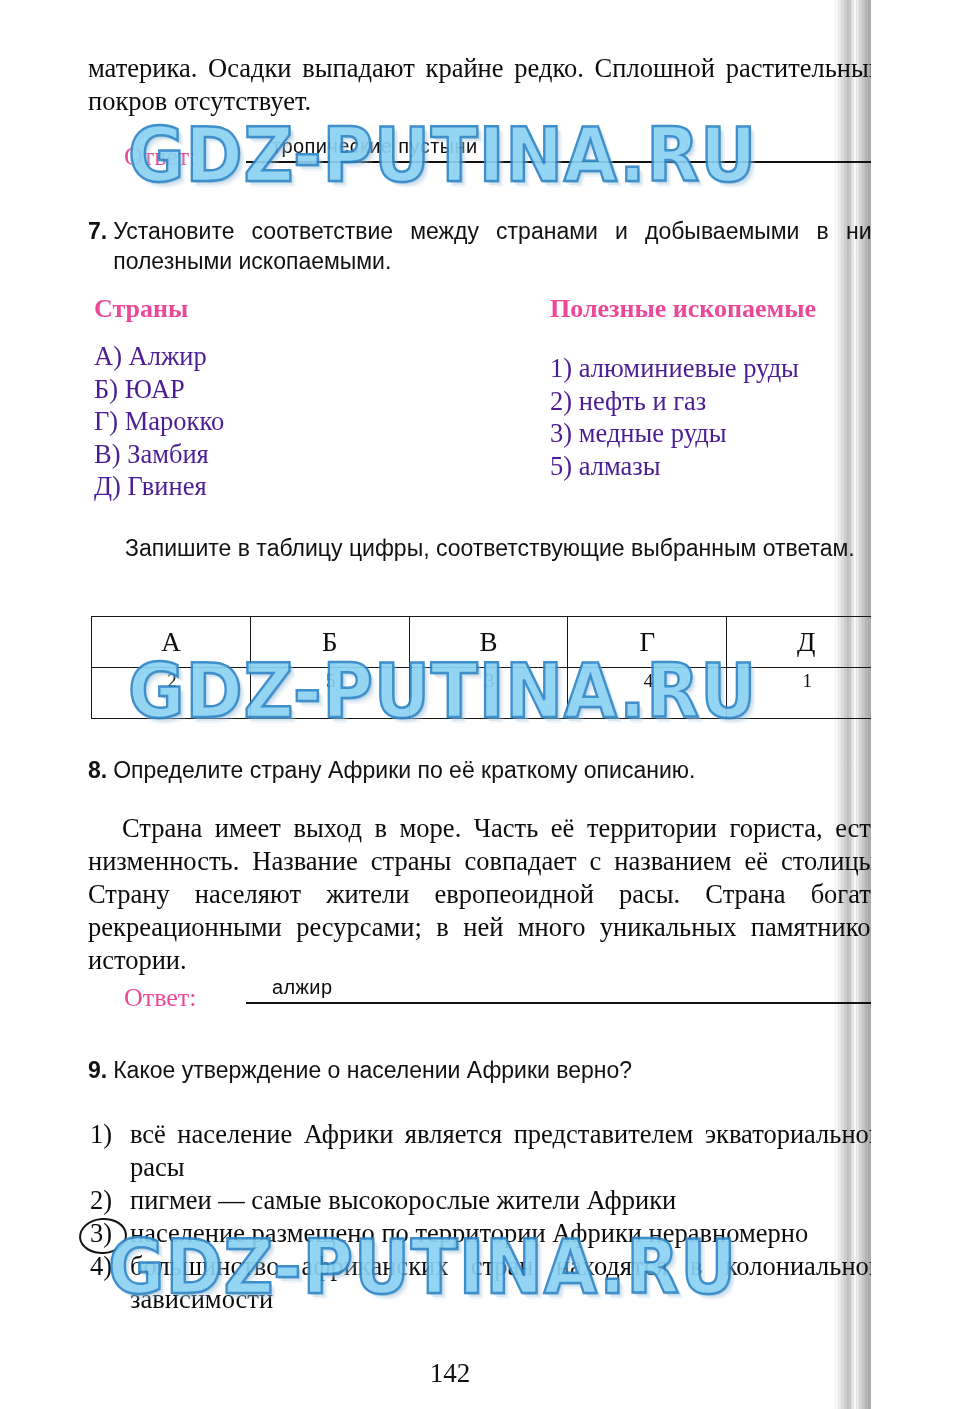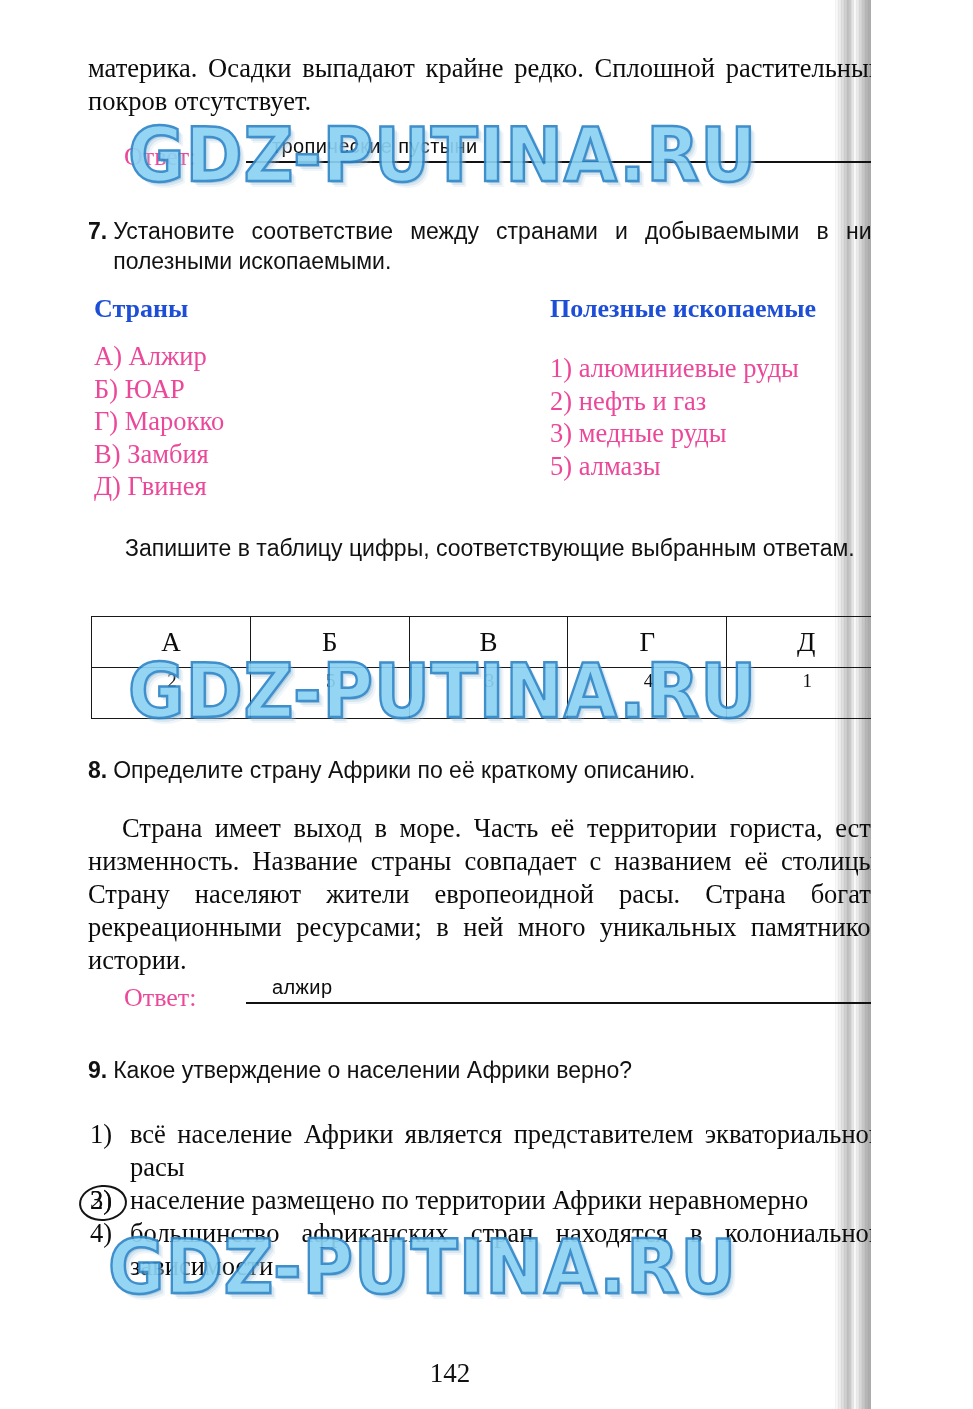--- a/index.html
+++ b/index.html
@@ -154,21 +154,21 @@
     position: absolute;
     width: 795px;
     left: 0;
   }
   .match-head .col-a,
   .match-head .col-b {
     position: absolute;
     font-family: "Liberation Serif", serif;
     font-weight: bold;
     font-size: 26px;
-    color: #1d4ed8;
+    color: #ec4899;
   }
   .match-head .col-a { left: 6px; }
   .match-head .col-b { left: 462px; }
 
   .match-cols {
     position: absolute;
     left: 0;
     width: 795px;
   }
   .match-cols ul {
@@ -177,21 +177,21 @@
     padding: 0;
     position: absolute;
     top: 0;
   }
   .match-cols ul.left  { left: 6px;   width: 430px; }
   .match-cols ul.right { left: 462px; width: 400px; margin-top: 12px; }
   .match-cols li {
     font-family: "Liberation Serif", serif;
     font-size: 26.5px;
     line-height: 32.5px;
-    color: #ec4899;
+    color: #4c1d95;
     white-space: nowrap;
   }
 
   
   .grid-wrap {
     position: absolute;
     left: 3px;
     width: 795px;
   }
   table.answer-grid {
@@ -394,20 +394,21 @@
 
     <div class="choices" style="top:1118px;">
 
       <div class="choice">
         <span class="marker">1)</span>
         <span>всё население Африки является представителем экваториальной расы</span>
       </div>
 
       <div class="choice">
         <span class="marker">2)</span>
+        <span>пигмеи — самые высокорослые жители Африки</span>
       </div>
 
       <div class="choice">
         <span class="circle-mark"></span>
         <span class="marker">3)</span>
         <span>население размещено по территории Африки неравномерно</span>
       </div>
 
       <div class="choice">
         <span class="marker">4)</span>

